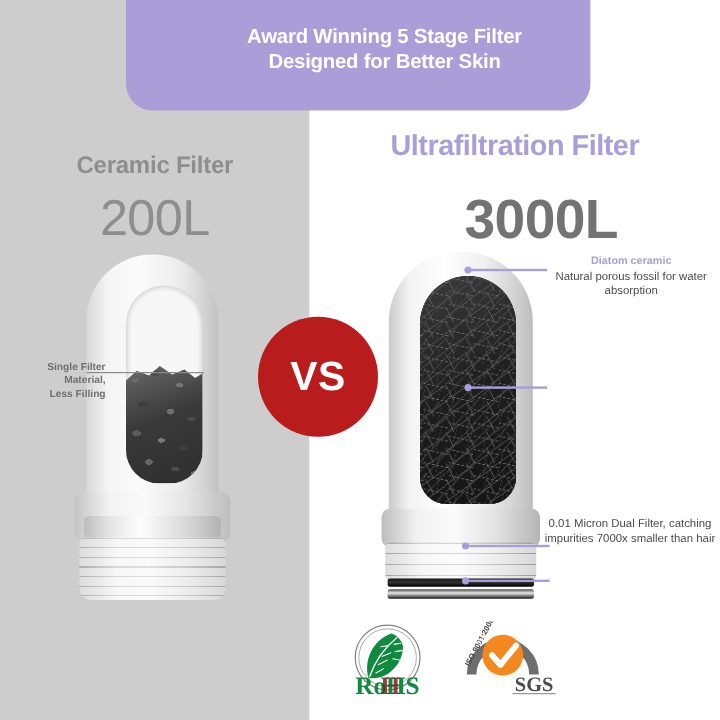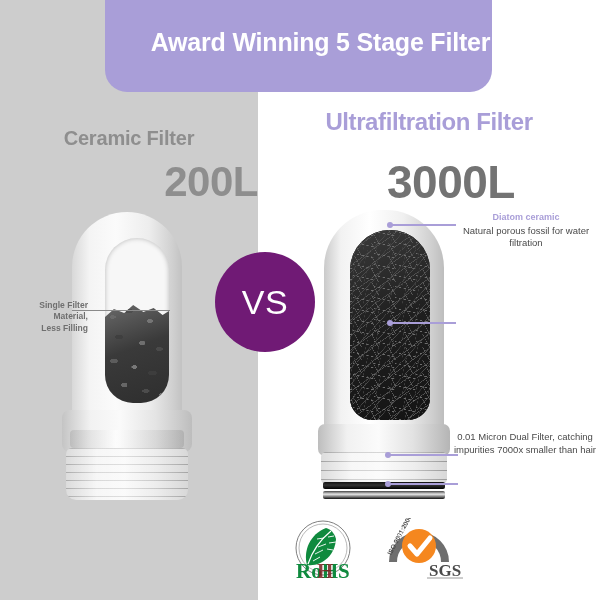--- a/index.html
+++ b/index.html
@@ -15,48 +15,48 @@
   .bg-right{position:absolute;left:258px;top:0;width:342px;height:600px;background:#ffffff;}
 
   
   .banner{
     position:absolute;left:105px;top:-8px;width:387px;height:100px;
     background:#a99ed8;border-radius:0 0 22px 22px;
     display:flex;flex-direction:column;align-items:center;justify-content:center;
     color:#ffffff;z-index:30;
   }
   .banner-line{
-    font-size:25px;font-weight:bold;line-height:1.22;letter-spacing:-0.2px;
+    font-size:17px;font-weight:bold;line-height:1.22;letter-spacing:-0.2px;
     text-align:center;white-space:nowrap;margin-left:44px;
   }
 
   
   .ceramic-title{
     position:absolute;left:0;top:127px;width:258px;text-align:center;
     font-size:20px;font-weight:bold;color:#8e8e8e;letter-spacing:-0.2px;
   }
   .ceramic-vol{
-    position:absolute;left:0;top:158px;width:258px;text-align:right;
-    font-size:42px;font-weight:bold;color:#8e8e8e;letter-spacing:-0.5px;
+    position:absolute;left:0;top:158px;width:258px;text-align:center;
+    font-size:42px;font-weight:normal;color:#8e8e8e;letter-spacing:-0.5px;
   }
   .uf-title{
     position:absolute;left:258px;top:108px;width:342px;text-align:center;
     font-size:24px;font-weight:bold;color:#a99ed8;letter-spacing:-0.4px;
   }
   .uf-vol{
     position:absolute;left:258px;top:155px;width:386px;text-align:center;
     font-size:46px;font-weight:bold;color:#737373;letter-spacing:-0.5px;
   }
 
   
   .vs-circle{
-    position:absolute;left:215px;top:252px;width:100px;height:100px;
-    border-radius:50%;background:#701a75;z-index:25;
+    position:absolute;left:215px;top:264px;width:100px;height:100px;
+    border-radius:50%;background:#b91c1c;z-index:25;
     display:flex;align-items:center;justify-content:center;
-    color:#fff;font-size:34px;font-weight:normal;letter-spacing:0.5px;
+    color:#fff;font-size:34px;font-weight:bold;letter-spacing:0.5px;
   }
 
   
   .cf{position:absolute;left:62px;top:212px;width:130px;height:290px;z-index:10;}
   .cf-body{
     position:absolute;left:10px;top:0;width:110px;height:205px;
     border-radius:55px 55px 6px 6px;
     background:linear-gradient(90deg,#d8d8d8 0%,#f4f4f4 16%,#fbfbfb 40%,#ededed 70%,#cfcfcf 92%,#c2c2c2 100%);
   }
   .cf-window{
@@ -171,20 +171,21 @@
 </head>
 <body>
 
 <div id="stage">
 
   <div class="bg-left"></div>
   <div class="bg-right"></div>
 
   <div class="banner">
     <div class="banner-line">Award Winning 5 Stage Filter</div>
+    <div class="banner-line">Designed for Better Skin</div>
   </div>
 
   <div class="ceramic-title">Ceramic Filter</div>
   <div class="ceramic-vol">200L</div>
 
   <div class="uf-title">Ultrafiltration Filter</div>
   <div class="uf-vol">3000L</div>
 
   <div class="cf">
     <div class="cf-body">
@@ -214,21 +215,21 @@
     <div class="uf-collar"></div>
     <div class="uf-rings"></div>
     <div class="uf-blackband"></div>
     <div class="uf-blackband2"></div>
   </div>
 
   <div class="lead-dot" style="left:387px;top:222px;"></div>
   <div class="lead-line" style="left:390px;top:224px;width:66px;"></div>
   <div class="callout" style="left:455px;top:212px;width:142px;">
     <div class="c-title">Diatom ceramic</div>
-    <div class="c-desc">Natural porous fossil for water filtration</div>
+    <div class="c-desc">Natural porous fossil for water absorption</div>
   </div>
 
   <div class="lead-dot" style="left:387px;top:320px;"></div>
   <div class="lead-line" style="left:390px;top:322px;width:66px;"></div>
 
   <div class="lead-dot" style="left:385px;top:452px;"></div>
   <div class="lead-line" style="left:388px;top:454px;width:70px;"></div>
   <div class="lead-dot" style="left:385px;top:481px;"></div>
   <div class="lead-line" style="left:388px;top:483px;width:70px;"></div>
   <div class="callout" style="left:450px;top:430px;width:150px;">

